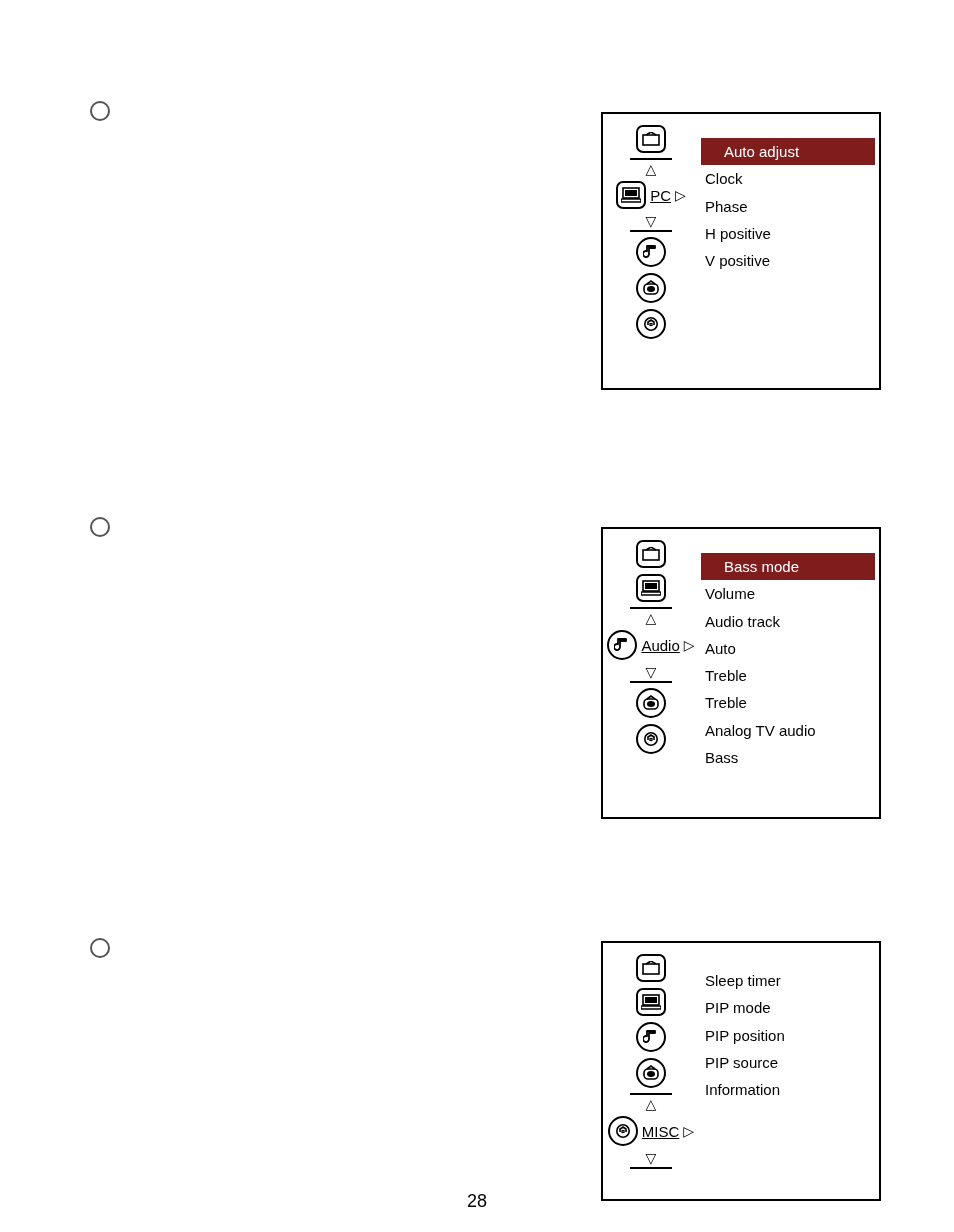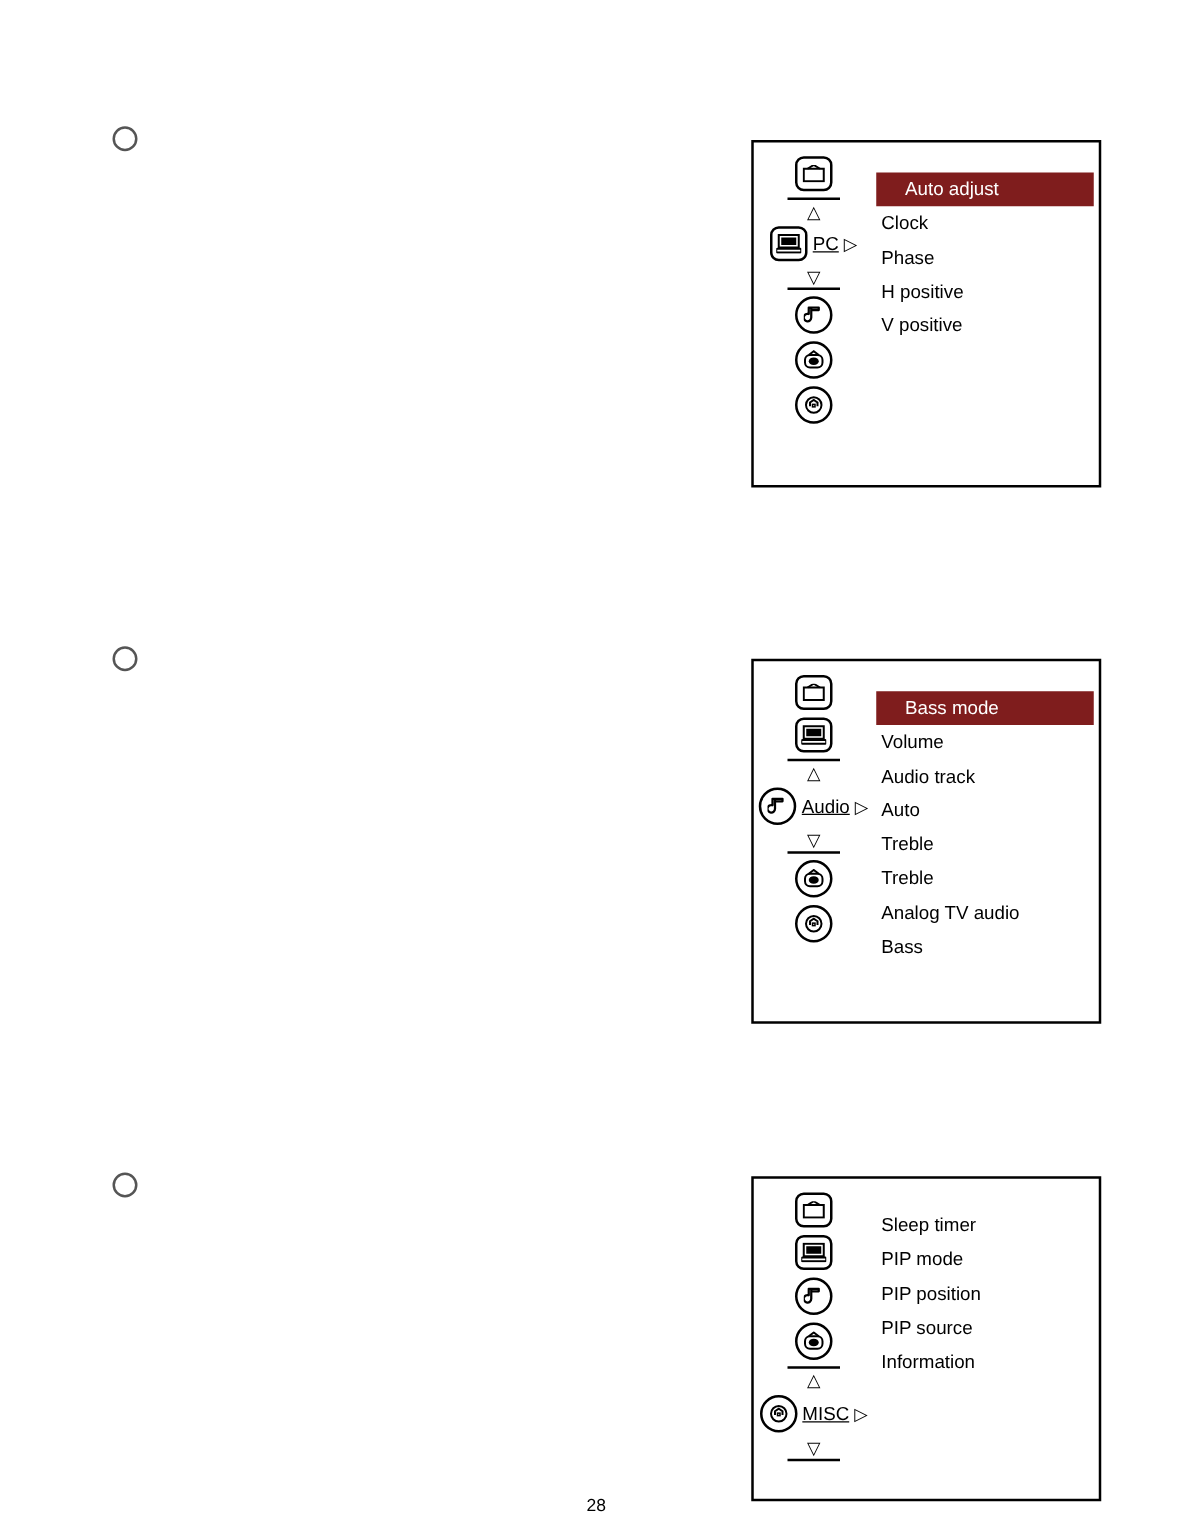--- a/index.html
+++ b/index.html
@@ -94,21 +94,21 @@
   .caret.vert { margin: 0; }
   .divider {
     width: 42px;
     height: 0;
     border-top: 2px solid #000;
     margin: 2px 0;
   }
   .page-num {
     position: absolute;
     left: 0; right: 0;
-    font-size: 14px;
+    font-size: 18px;
     text-align: center;
   }
 </style>
 </head>
 <body>
 
 <div class="page" id="page">
     <div class="bullet" style="left: 90px; top: 101px;"></div>
     <div class="panel" style="left: 601px; top: 112px; height: 278px;">
       <div class="panel-inner" style="height: 100%;">

